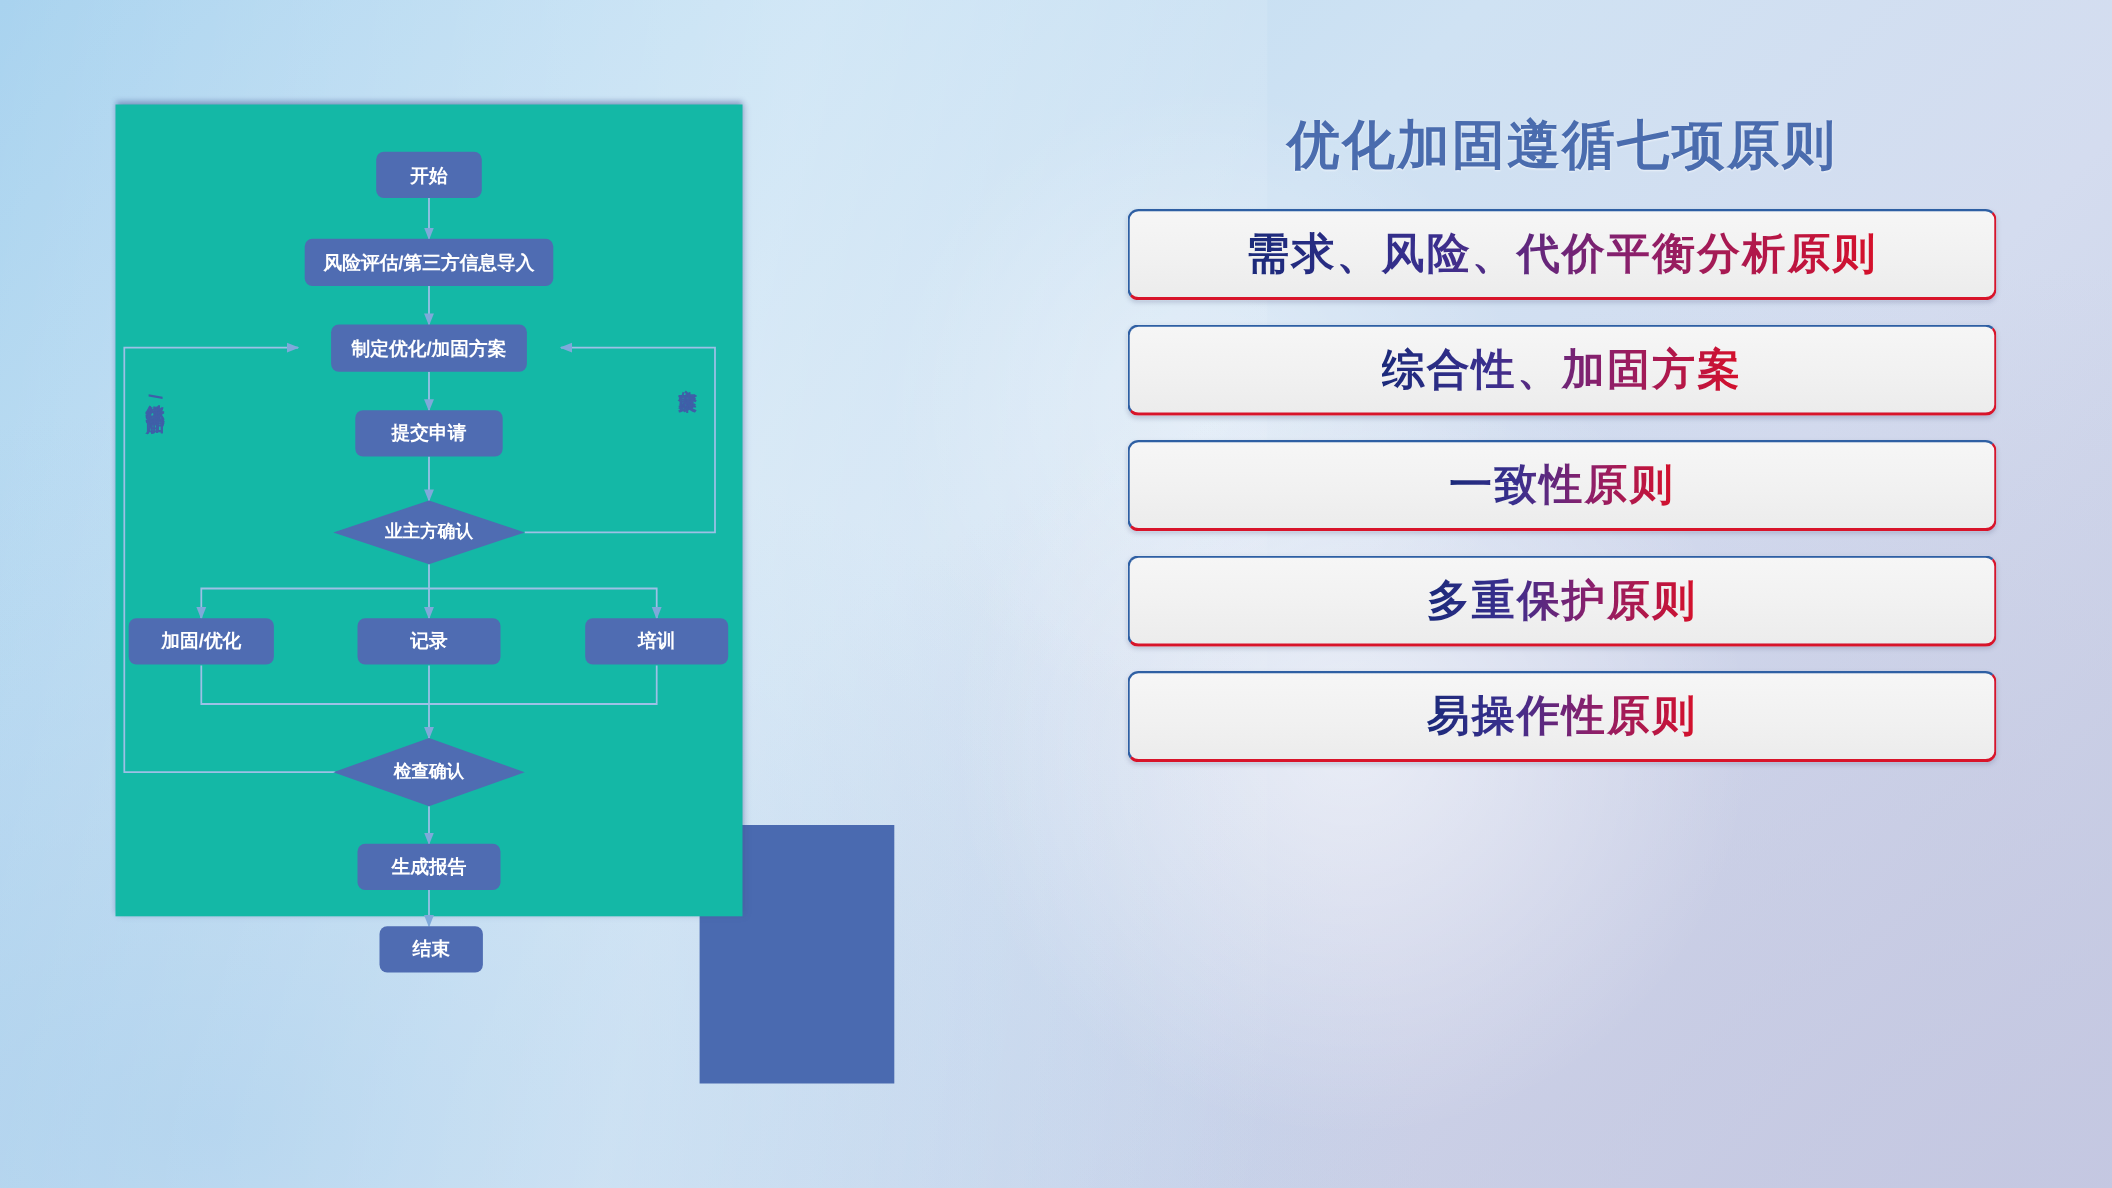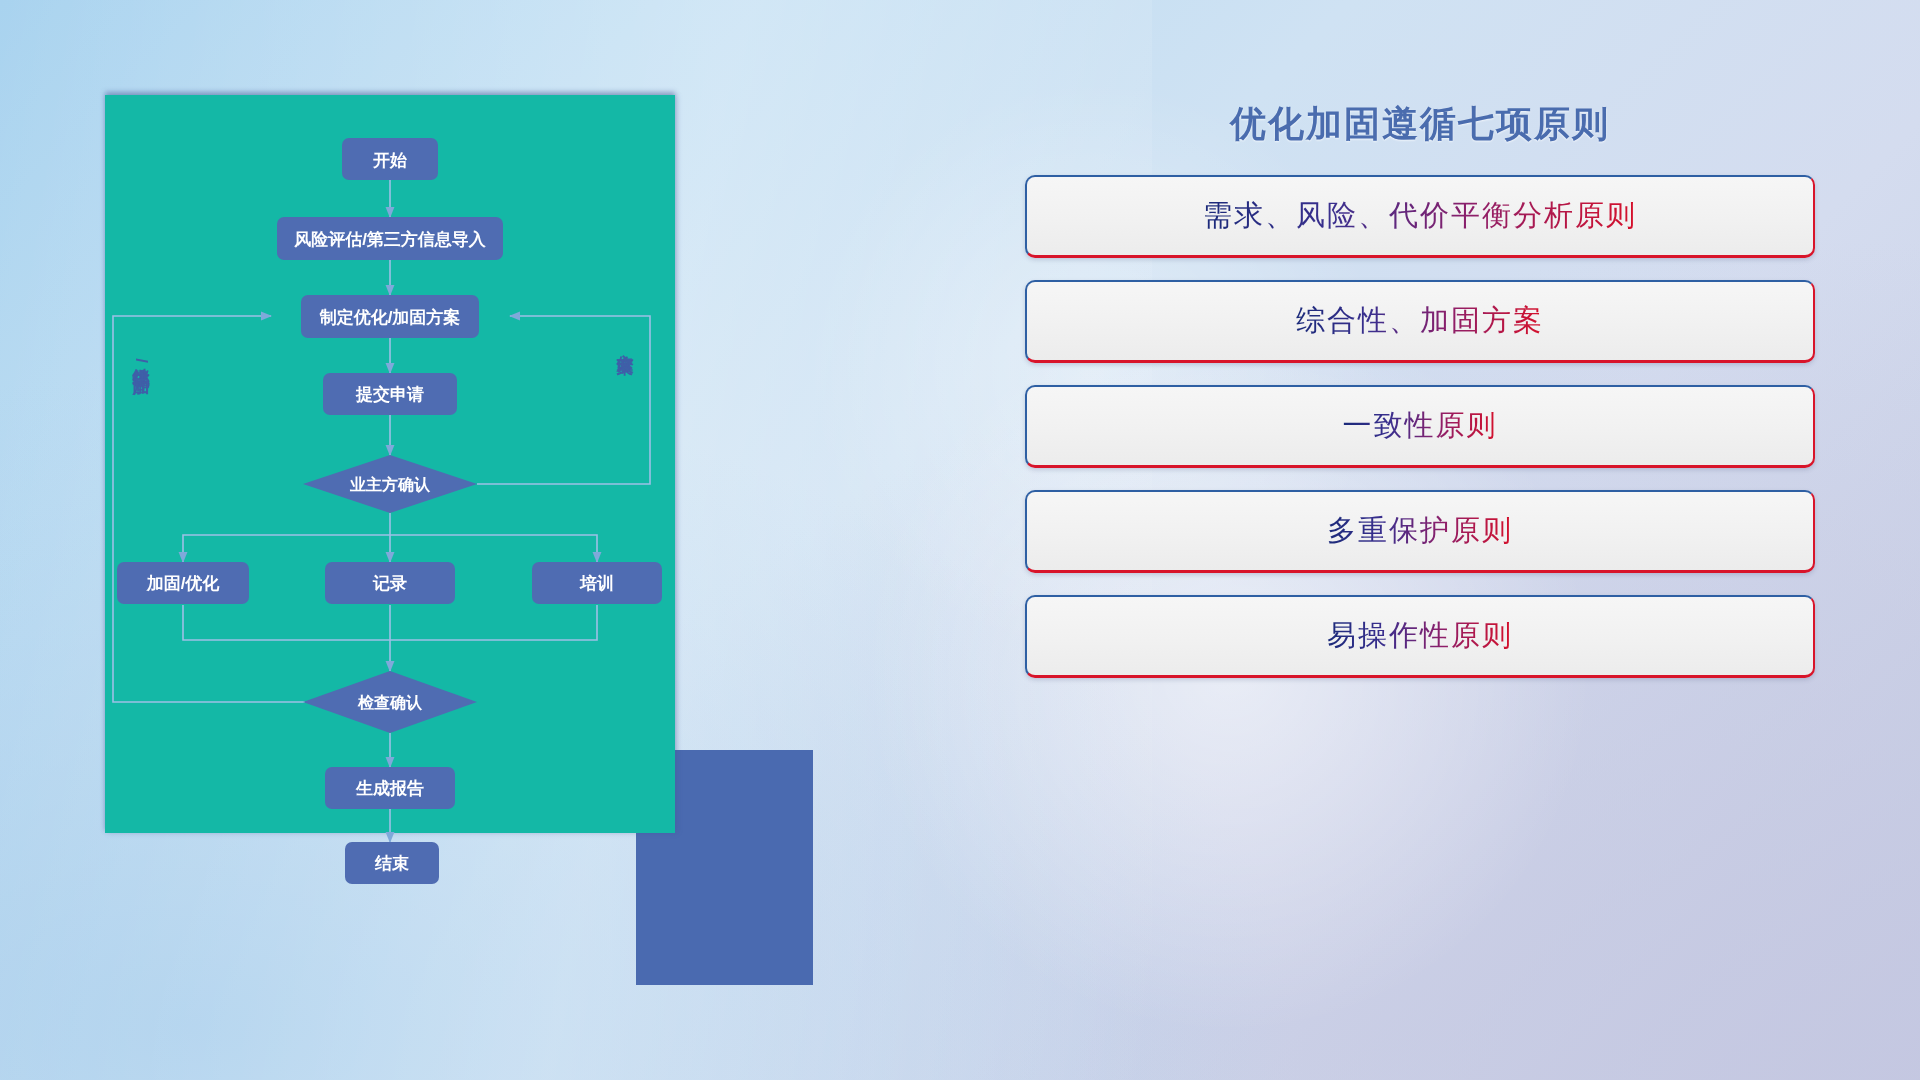--- a/index.html
+++ b/index.html
@@ -48,41 +48,41 @@
     font-family:"Liberation Sans","DejaVu Sans",sans-serif;
     font-size:17px;font-weight:bold;fill:#3f5fa8;
     text-anchor:middle;
   }
 
   
   #right-panel{
     position:absolute;left:1000px;top:80px;width:840px;height:930px;
   }
   #panel-title{
-    font-size:36px;font-weight:bold;color:#4a6cae;
+    font-size:48px;font-weight:bold;color:#4a6cae;
     text-align:center;letter-spacing:2px;
     margin:20px 0 26px 0;
     text-shadow:0 1px 2px rgba(255,255,255,.7);
   }
   .principle-row{
     position:relative;
     height:78px;
     margin:0 25px 22px 25px;
     border-radius:10px;
     background:linear-gradient(180deg,#f6f6f6 0%, #f1f1f1 55%, #ececec 100%);
     border-top:2px solid #2e5fa3;
     border-left:2px solid #2e5fa3;
     border-right:2px solid #d8142a;
     border-bottom:3px solid #d8142a;
     box-shadow:0 2px 4px rgba(90,100,140,.25);
     display:flex;align-items:center;justify-content:center;
     overflow:hidden;
   }
   .principle-text{
-    font-size:29px;font-weight:normal;letter-spacing:2px;
+    font-size:39px;font-weight:bold;letter-spacing:2px;
     background:linear-gradient(90deg,#1b2a7a 0%, #3a2f8e 30%, #8d1f6a 62%, #d6102a 100%);
     -webkit-background-clip:text;background-clip:text;
     -webkit-text-fill-color:transparent;color:transparent;
     white-space:nowrap;
   }
 </style>
 </head>
 <body>
 
 <div id="bg">

